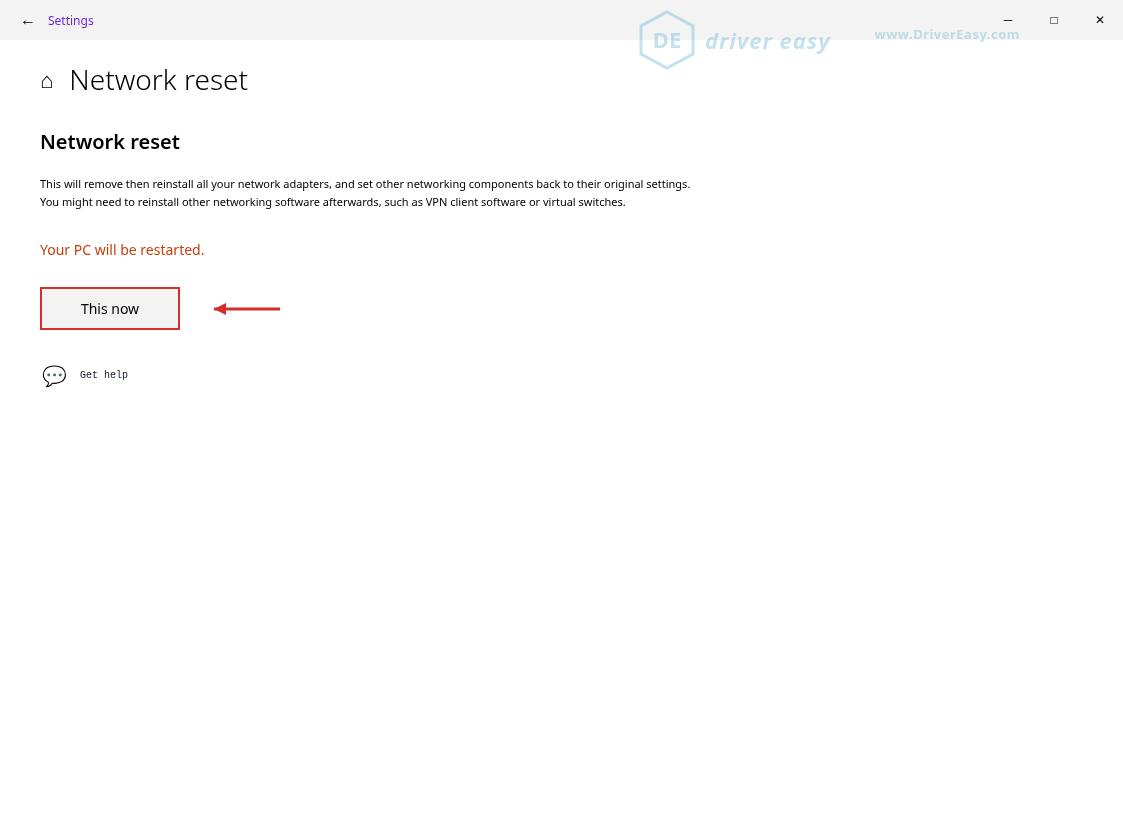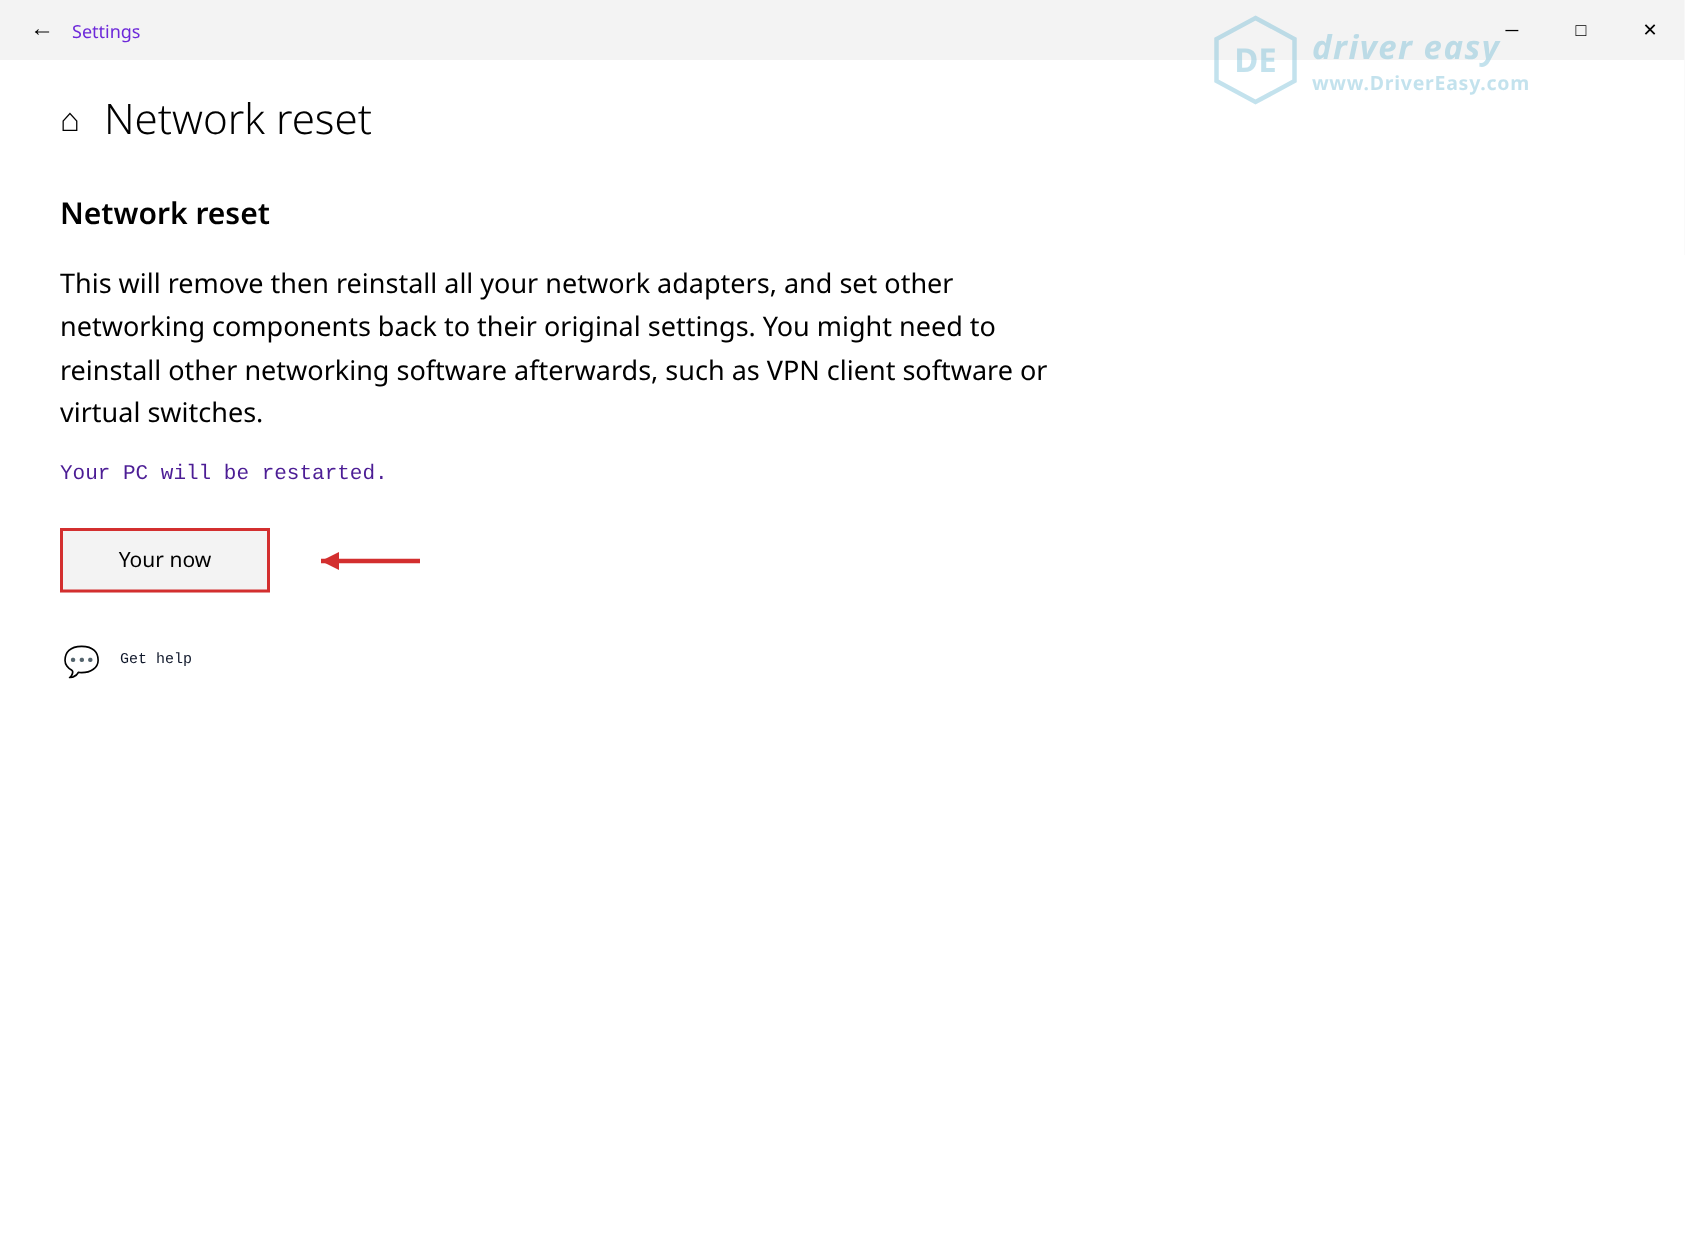--- a/index.html
+++ b/index.html
@@ -100,32 +100,31 @@
     }
 
     .section-title {
       font-size: 20px;
       font-weight: 600;
       color: #000;
       margin-bottom: 20px;
     }
 
     .description {
-      font-size: 18px;
+      font-size: 11px;
       color: #000;
       line-height: 1.6;
       max-width: 660px;
-      margin-bottom: 18px;
+      margin-bottom: 30px;
     }
 
     .restart-note {
       font-size: 14px;
-      color: #4c1d95;
+      color: #c2410c;
       margin-bottom: 28px;
-      font-family: Liberation Mono, monospace;
     }
 
     .reset-button-container {
       display: flex;
       align-items: center;
       margin-bottom: 30px;
       position: relative;
     }
 
     .reset-button {
@@ -184,21 +183,22 @@
       gap: 8px;
     }
 
     .watermark-logo {
       width: 60px;
       height: 60px;
     }
 
     .watermark-text {
       display: flex;
-      flex-direction: column;
+      flex-direction: row;
+      gap: 44px;
     }
 
     .watermark-brand {
       font-size: 22px;
       font-weight: 700;
       color: #6bb8d4;
       font-style: italic;
       letter-spacing: 1px;
     }
 
@@ -245,21 +245,21 @@
       <h1 class="page-title">Network reset</h1>
     </div>
 
     <h2 class="section-title">Network reset</h2>
 
     <p class="description">This will remove then reinstall all your network adapters, and set other networking components back to their original settings. You might need to reinstall other networking software afterwards, such as VPN client software or virtual switches.</p>
 
     <p class="restart-note">Your PC will be restarted.</p>
 
     <div class="reset-button-container">
-      <button class="reset-button">Your now</button>
+      <button class="reset-button">This now</button>
 
       <div class="arrow-wrapper">
         <svg width="80" height="20" viewBox="0 0 80 20">
           <line x1="80" y1="10" x2="14" y2="10" stroke="#d32f2f" stroke-width="3"></line>
           <polygon points="14,10 26,4 26,16" fill="#d32f2f"></polygon>
         </svg>
       </div>
     </div>
 
     <div class="get-help-row">

